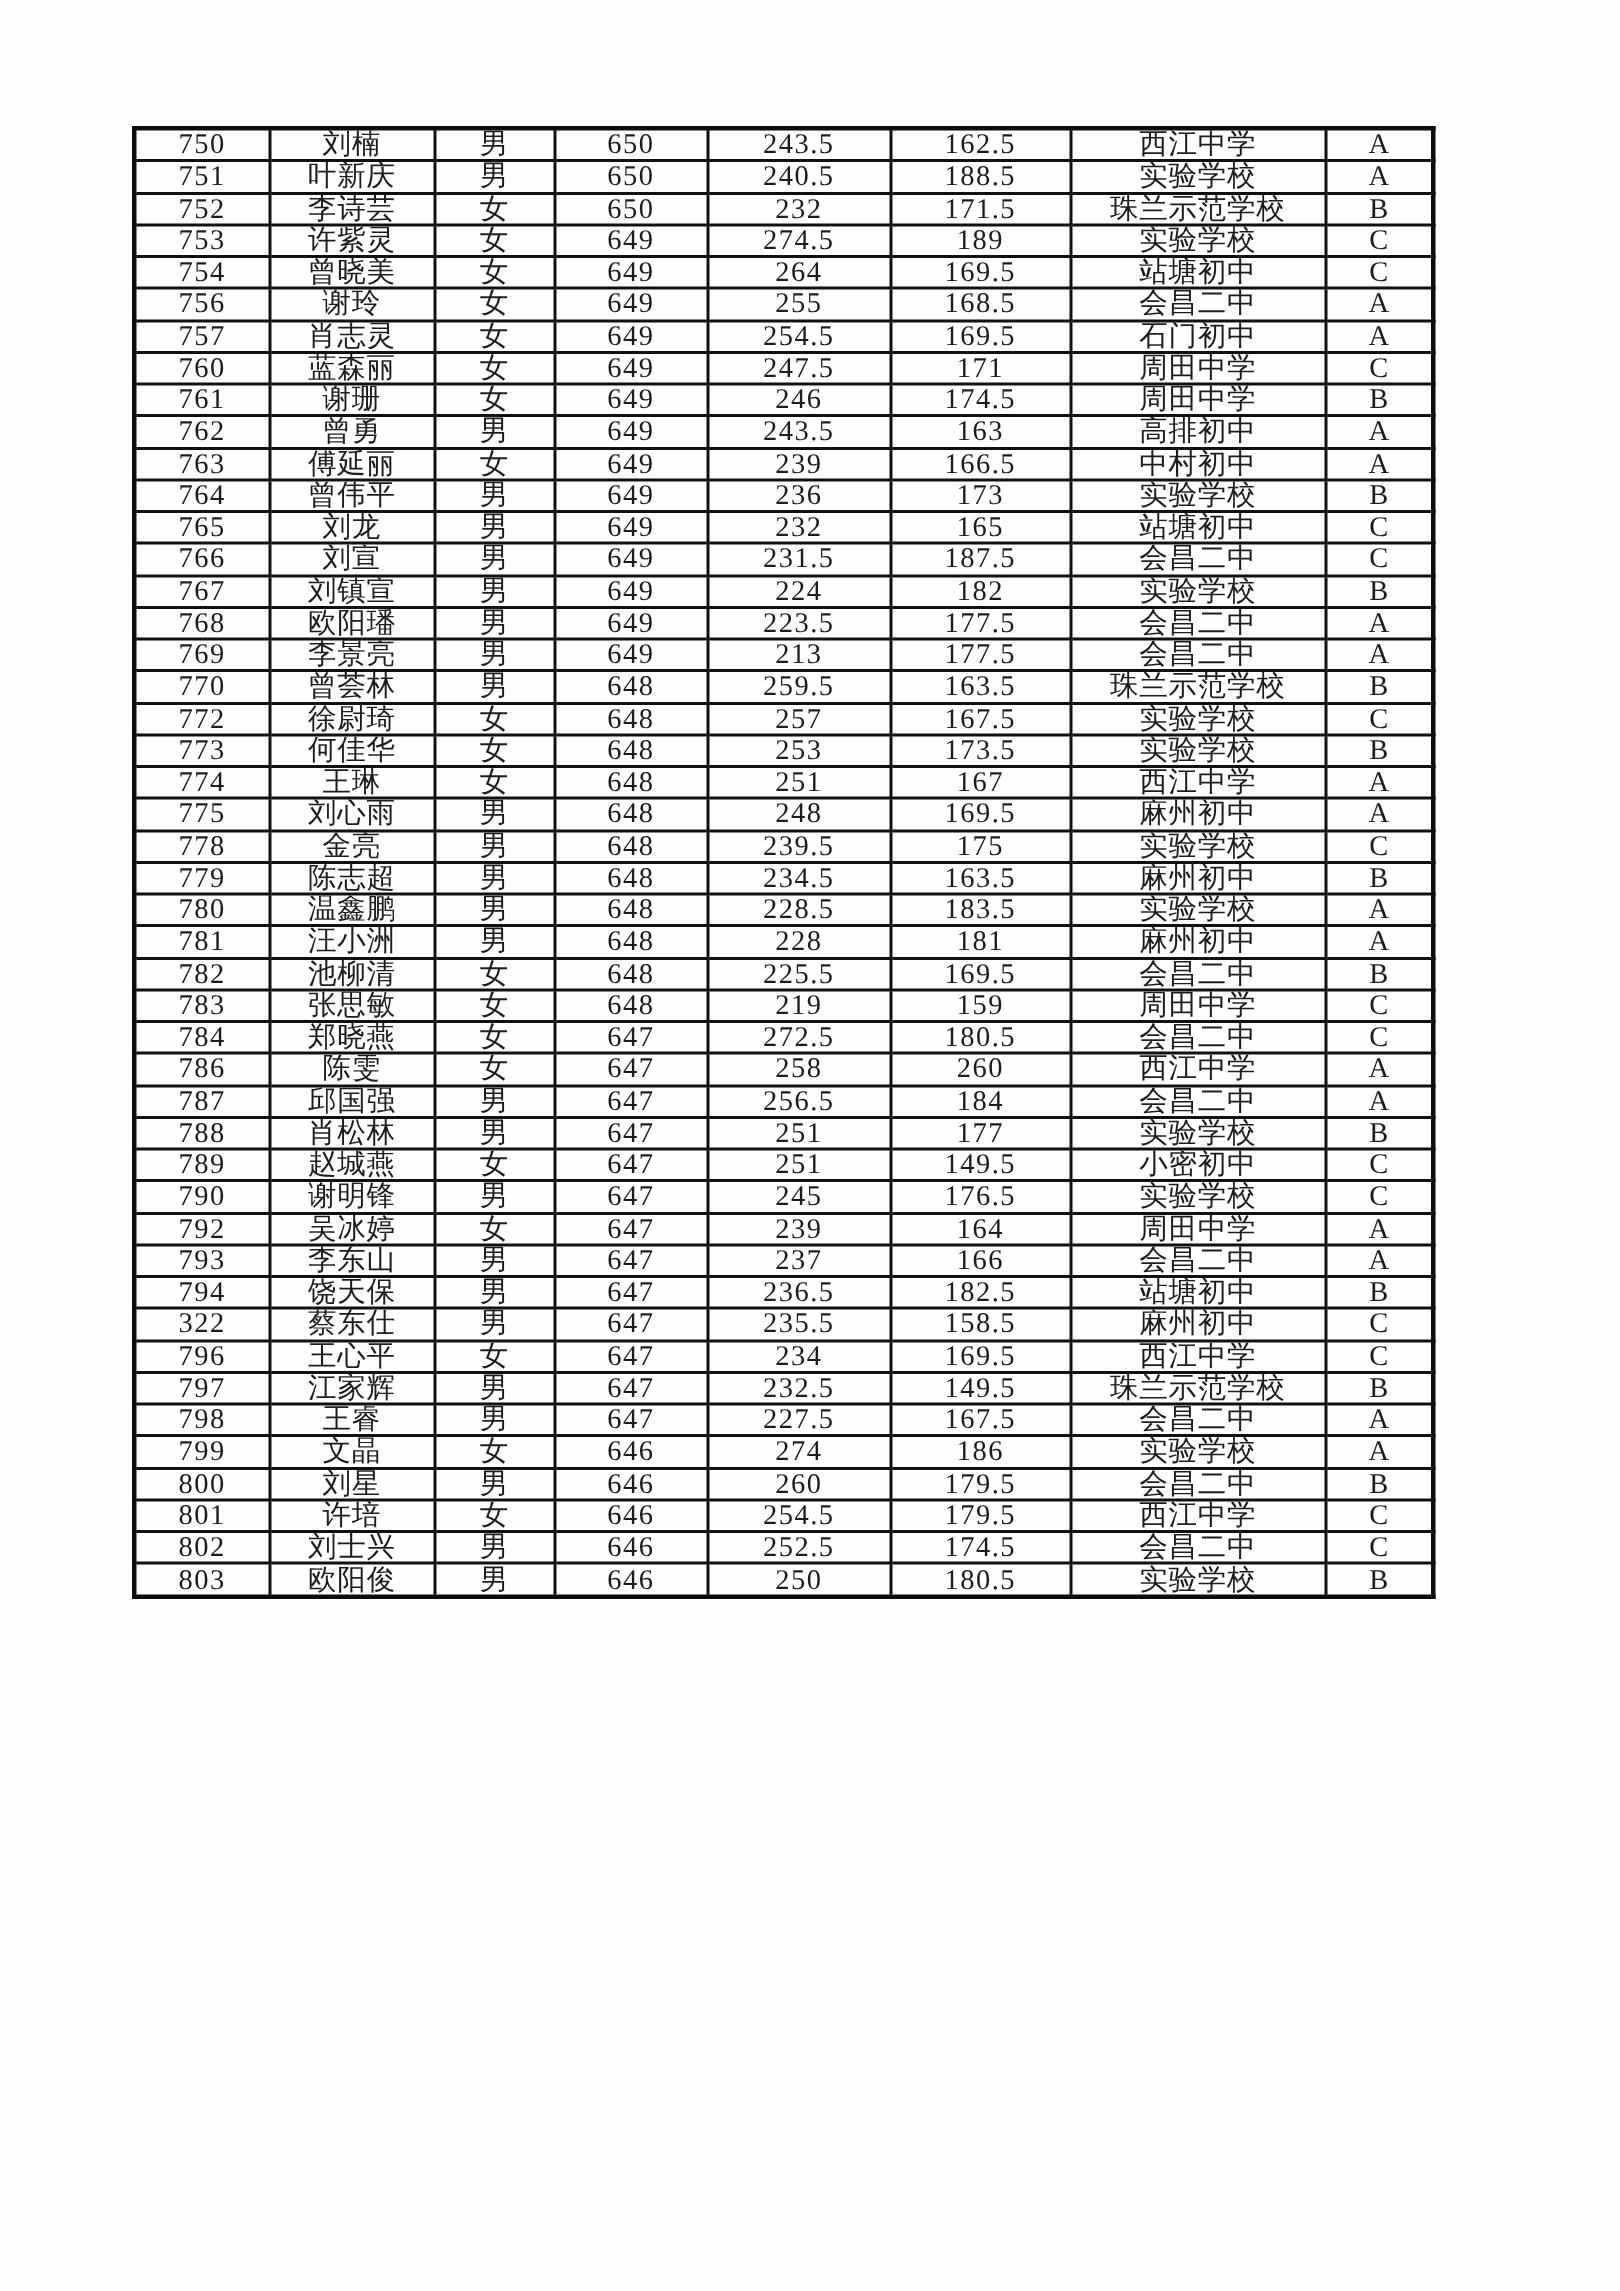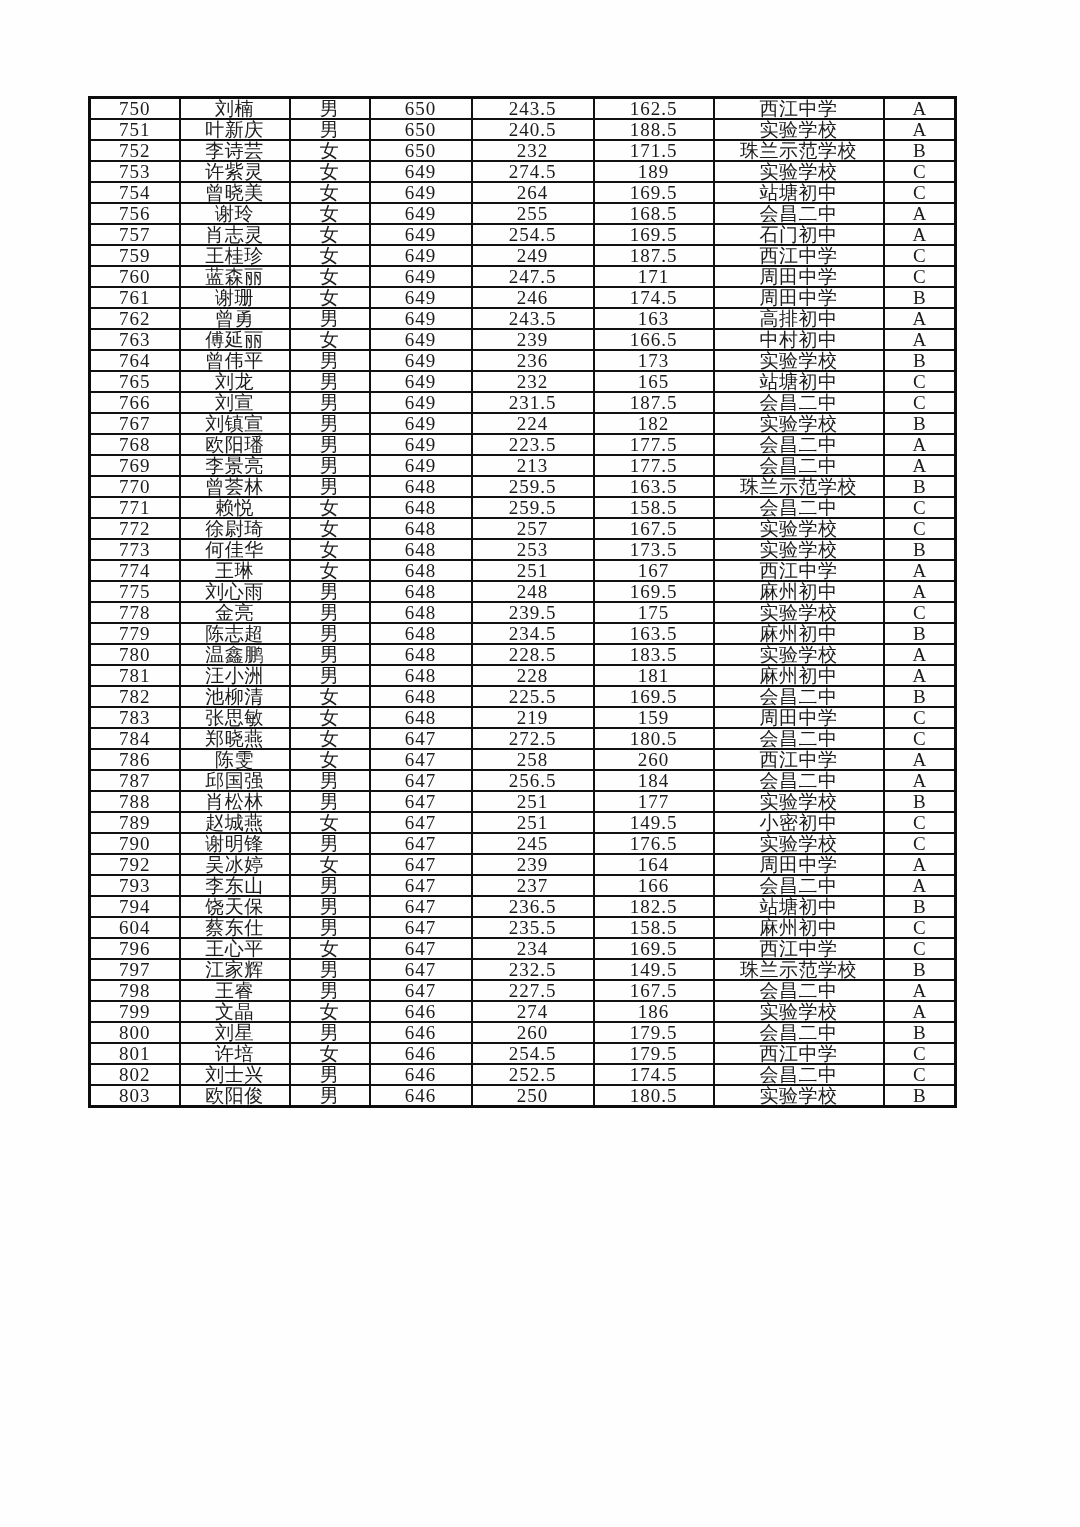--- a/index.html
+++ b/index.html
@@ -13,21 +13,21 @@
   }
   .page {
     position: relative;
     width: 1080px;
     height: 1527px;
     background: #fefefe;
   }
   table.score-table {
     position: absolute;
     left: 88px;
-    top: 96px;
+    top: 84px;
     width: 866px;
     height: 982px;
     border-collapse: collapse;
     table-layout: fixed;
     border: 3px solid #0d0d0d;
   }
   table.score-table td {
     border: 2px solid #111111;
     text-align: center;
     vertical-align: middle;
@@ -128,30 +128,20 @@
           <td class="num">757</td>
           <td>肖志灵</td>
           <td>女</td>
           <td class="num">649</td>
           <td class="num">254.5</td>
           <td class="num">169.5</td>
           <td>石门初中</td>
           <td class="grade">A</td>
         </tr>
         <tr>
-          <td class="num">759</td>
-          <td>王桂珍</td>
-          <td>女</td>
-          <td class="num">649</td>
-          <td class="num">249</td>
-          <td class="num">187.5</td>
-          <td>西江中学</td>
-          <td class="grade">C</td>
-        </tr>
-        <tr>
           <td class="num">760</td>
           <td>蓝森丽</td>
           <td>女</td>
           <td class="num">649</td>
           <td class="num">247.5</td>
           <td class="num">171</td>
           <td>周田中学</td>
           <td class="grade">C</td>
         </tr>
         <tr>
@@ -248,30 +238,20 @@
           <td class="num">770</td>
           <td>曾荟林</td>
           <td>男</td>
           <td class="num">648</td>
           <td class="num">259.5</td>
           <td class="num">163.5</td>
           <td>珠兰示范学校</td>
           <td class="grade">B</td>
         </tr>
         <tr>
-          <td class="num">771</td>
-          <td>赖悦</td>
-          <td>女</td>
-          <td class="num">648</td>
-          <td class="num">259.5</td>
-          <td class="num">158.5</td>
-          <td>会昌二中</td>
-          <td class="grade">C</td>
-        </tr>
-        <tr>
           <td class="num">772</td>
           <td>徐尉琦</td>
           <td>女</td>
           <td class="num">648</td>
           <td class="num">257</td>
           <td class="num">167.5</td>
           <td>实验学校</td>
           <td class="grade">C</td>
         </tr>
         <tr>
@@ -448,21 +428,21 @@
           <td class="num">794</td>
           <td>饶天保</td>
           <td>男</td>
           <td class="num">647</td>
           <td class="num">236.5</td>
           <td class="num">182.5</td>
           <td>站塘初中</td>
           <td class="grade">B</td>
         </tr>
         <tr>
-          <td class="num">604</td>
+          <td class="num">322</td>
           <td>蔡东仕</td>
           <td>男</td>
           <td class="num">647</td>
           <td class="num">235.5</td>
           <td class="num">158.5</td>
           <td>麻州初中</td>
           <td class="grade">C</td>
         </tr>
         <tr>
           <td class="num">796</td>

